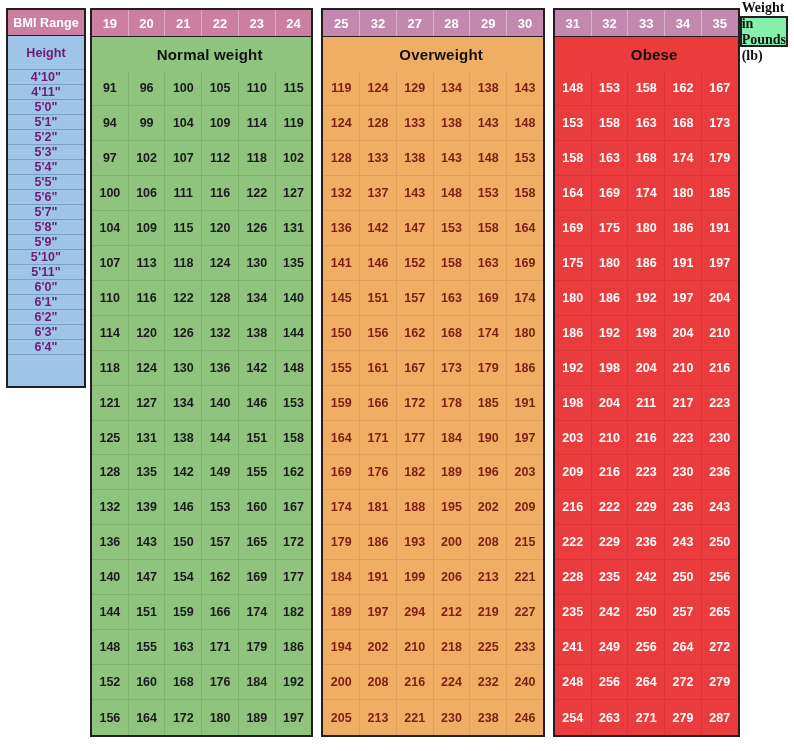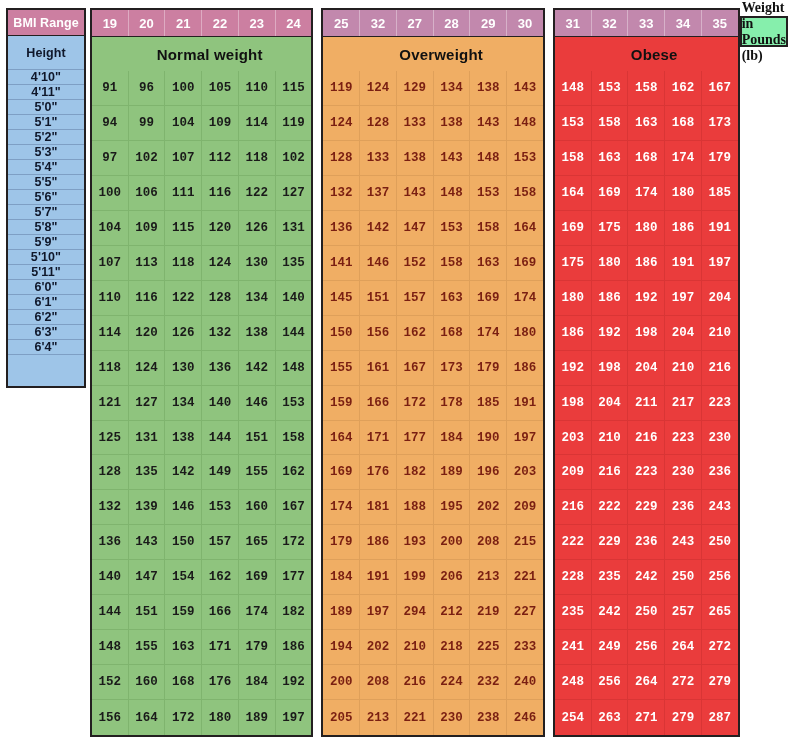--- a/index.html
+++ b/index.html
@@ -44,21 +44,21 @@
     display: flex;
     flex-direction: column;
   }
   .height-col .cell {
     box-sizing: border-box;
     display: flex;
     align-items: center;
     justify-content: center;
     font-size: 12.5px;
     font-weight: bold;
-    color: #0f172a;
+    color: #701a75;
     border-bottom: 1px solid #7e9fc4;
     background: #9ec5e8;
     letter-spacing: 0.1px;
   }
   .height-col .cell.hdr-bmi {
     background: #cc7fa1;
     color: #ffffff;
     font-size: 12.5px;
     height: 26px;
     flex: 0 0 26px;
@@ -136,21 +136,20 @@
   }
   .group.g-normal .cat-label { background: #8fc47e; color: #111111; }
   .group.g-over   .cat-label { background: #f0ae64; color: #111111; }
   .group.g-obese  .cat-label { background: #ea3c3c; color: #111111; }
 
   .group .body-rows {
     flex: 1 1 auto;
     display: flex;
     flex-direction: column;
     min-height: 0;
-    font-family: Liberation Mono, monospace;
   }
   .group .row {
     flex: 1 1 0;
     display: flex;
     min-height: 0;
   }
   .group .row .num {
     flex: 1 1 0;
     display: flex;
     align-items: center;

